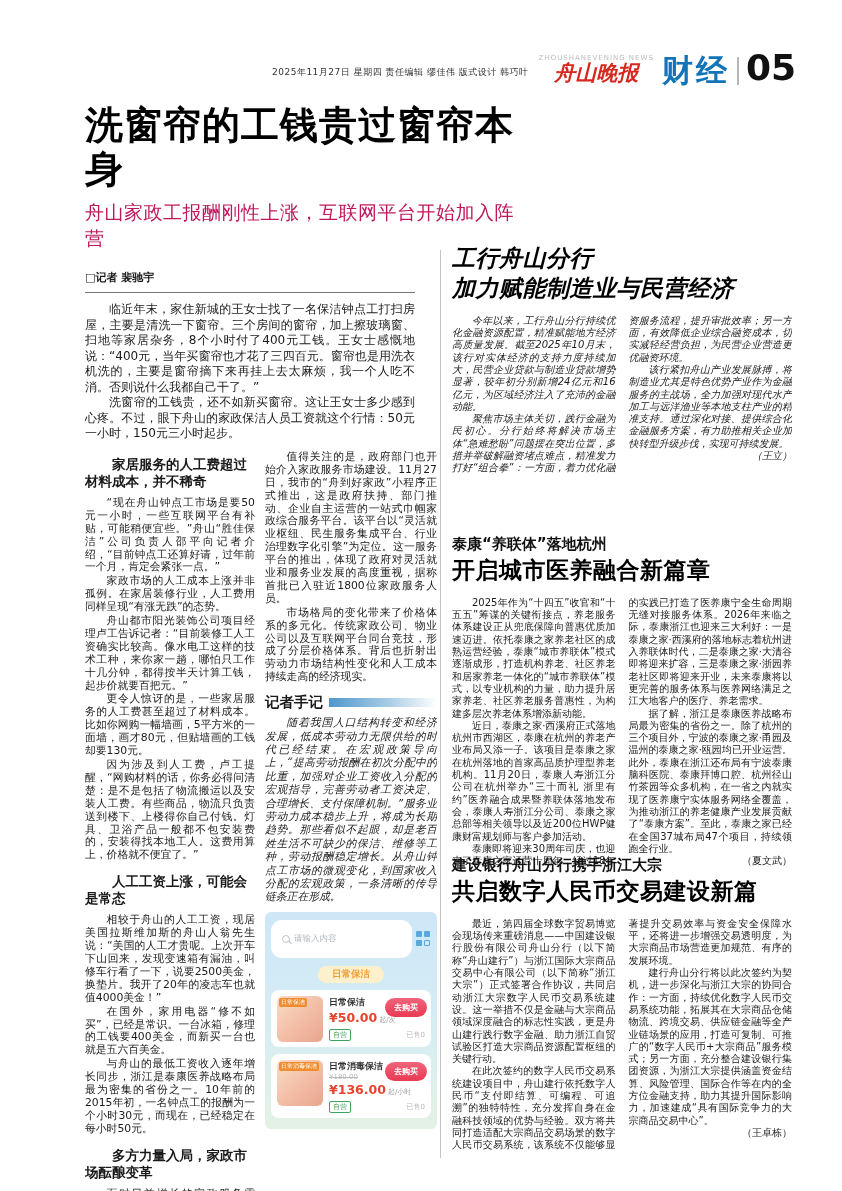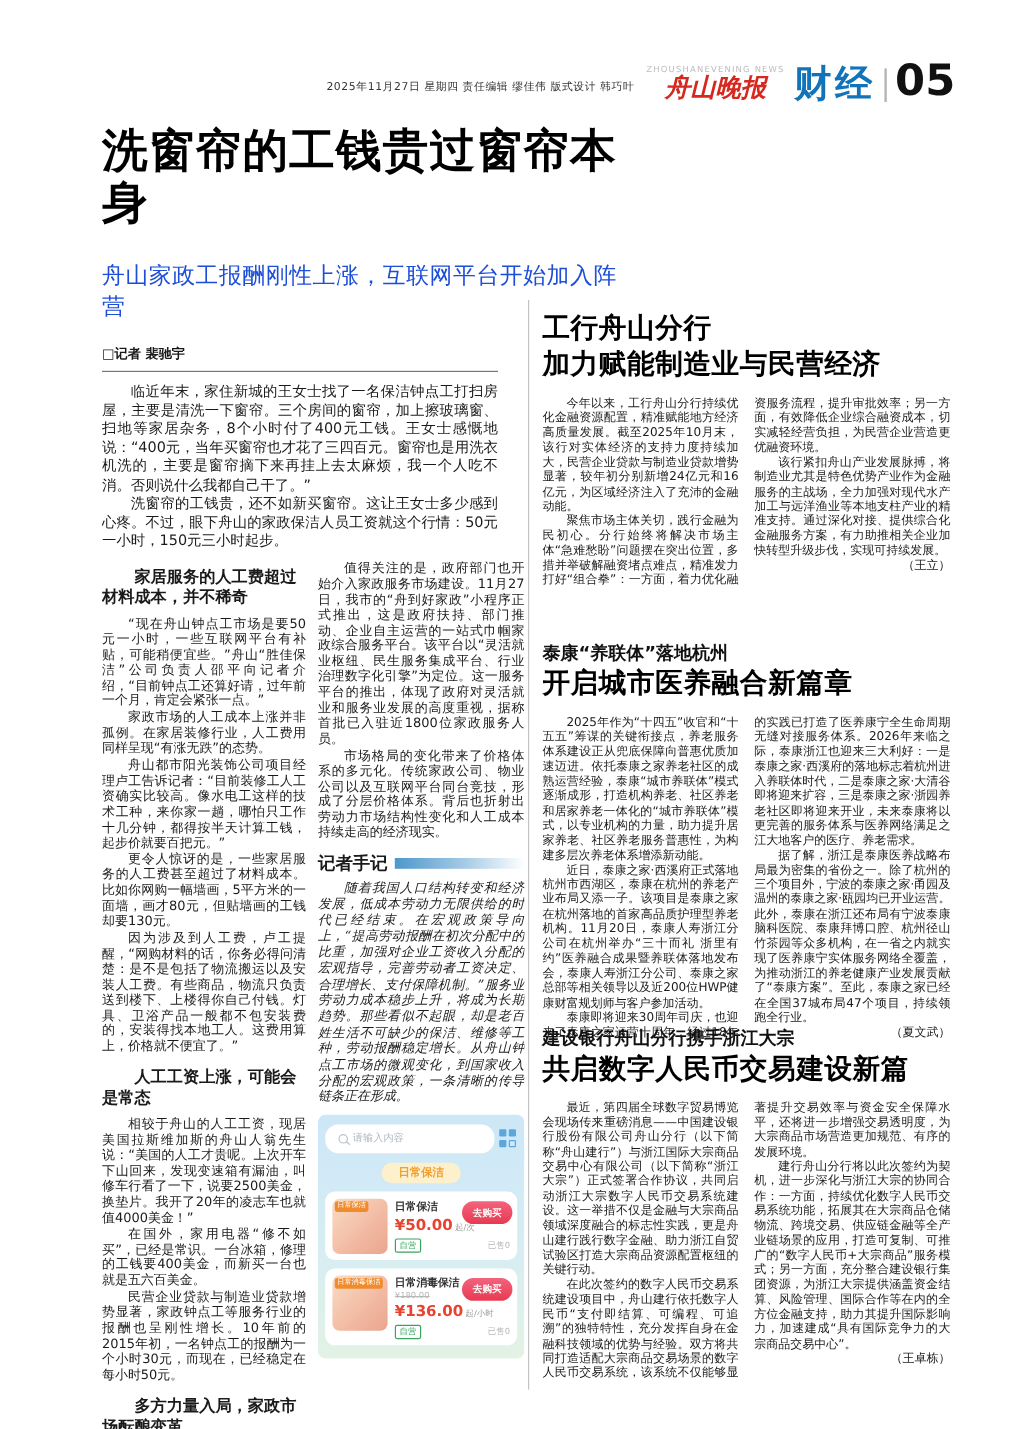--- a/index.html
+++ b/index.html
@@ -16,21 +16,21 @@
   .masthead .en { font-size:7px; color:#bcbcbc; letter-spacing:1px; line-height:1; }
   .masthead .cn { color:#d6281e; font-size:21px; font-weight:bold; font-style:italic;
                   font-family:"DejaVu Serif","Liberation Serif",serif; line-height:1.05; }
   .sec-name { color:#1273b8; font-size:31px; font-weight:900; letter-spacing:3px; line-height:1; }
   .sec-bar { width:2px; height:28px; background:#b5b5b5; margin:0 7px 1px 7px; }
   .page-no { font-size:36px; font-weight:700; line-height:1; color:#111; }
 
   
   .main-art { position:absolute; left:85px; top:104px; width:432px; }
   .headline { font-size:38px; font-weight:900; letter-spacing:1px; line-height:1.15; color:#000; }
-  .subtitle { font-size:19px; color:#1d4ed8; margin-top:26px; letter-spacing:0.5px; }
+  .subtitle { font-size:19px; color:#be185d; margin-top:9px; letter-spacing:0.5px; }
   .byline-wrap { width:330px; border-bottom:1px solid #777; padding:14px 0 7px 0; }
   .byline { font-size:11px; font-weight:700; }
   .lead { width:330px; margin-top:9px; }
   .lead p { font-size:12px; line-height:15.5px; text-indent:2em; text-align:justify; }
   .cols { display:flex; gap:10px; width:352px; margin-top:9px; height:822px; overflow:hidden; }
   .colL { width:170px; } .colR { width:172px; }
   .cols p { font-size:10.8px; line-height:12.9px; text-indent:2em; text-align:justify; margin-bottom:1px; }
   .cols p.cont { text-indent:0; }
   .cols h3 { font-size:13.5px; font-weight:800; line-height:17px; text-indent:2em; margin:11px 0 7px; }
   .cols h3.first { margin-top:5px; }
@@ -40,21 +40,21 @@
   .notes-title { font-size:14.5px; font-weight:800; white-space:nowrap; }
   .notes-bar { flex:1; height:9px; margin-left:6px;
                background:linear-gradient(90deg,#4e97cc 0%,#a8cce6 55%,rgba(255,255,255,0) 100%); }
   .notes-body { font-style:italic; font-family:"DejaVu Serif","Liberation Serif",serif; }
   .notes-body p { font-size:10.8px; line-height:13.4px; }
 
   
   .app { width:172px; margin-top:8px; border-radius:6px; padding:8px 6px 4px;
          background:linear-gradient(180deg,#cde7f8 0%,#d7edf3 55%,#e3f2e4 100%); }
   .app-top { display:flex; align-items:center; gap:4px; }
-  .app-search { flex:1; background:#fff; border-radius:11px; height:24px; display:flex;
+  .app-search { flex:1; background:#fff; border-radius:11px; height:38px; display:flex;
                 align-items:center; padding:0 7px; }
   .mag { width:8px; height:8px; border:1.3px solid #b9c3cc; border-radius:50%; position:relative; flex:none; }
   .mag:after { content:""; position:absolute; width:4px; height:1.3px; background:#b9c3cc;
                transform:rotate(45deg); right:-3px; bottom:-1px; }
   .app-search span { font-size:8.5px; color:#b0b8c0; margin-left:4px; }
   .grid-icon { width:15px; height:15px; display:grid; grid-template-columns:6px 6px; gap:2px; flex:none; }
   .grid-icon i { width:6px; height:6px; background:#5aa7dc; border-radius:1px; }
   .grid-icon i:last-child { background:transparent; border:1.3px solid #5aa7dc; }
   .app-pill { width:fit-content; margin:8px auto 7px; background:#fdf0cc; color:#ee9f34;
               font-size:9.5px; font-weight:700; padding:2px 14px; border-radius:10px; }
@@ -73,21 +73,21 @@
   .c-unit { font-size:7px; color:#9a9a9a; }
   .buy-btn { position:absolute; right:4px; top:8px; background:linear-gradient(180deg,#f2647c,#e73a52);
              color:#fff; font-size:8px; font-weight:700; padding:4px 9px; border-radius:11px; border:none; }
   .c-tag-row { display:flex; justify-content:space-between; align-items:center; margin-top:4px; }
   .tag-self { color:#3aa35c; border:1px solid #3aa35c; border-radius:2px; font-size:7px; padding:0 3px; }
   .sold { color:#b8b8b8; font-size:7px; }
 
   
   .vdivider { position:absolute; left:440px; top:250px; height:908px; border-left:1px solid #c3c3c3; }
   .sb-art { position:absolute; left:452px; width:340px; }
-  .a1 { top:260px; } .a2 { top:535px; } .a3 { top:856px; }
+  .a1 { top:244px;font-style:italic; } .a2 { top:535px; } .a3 { top:856px; }
   .a-title { font-size:23px; font-weight:900; line-height:1.3; letter-spacing:0.5px; color:#000; }
   .kicker { font-size:15px; font-weight:700; color:#111; margin-bottom:2px; }
   .abody { margin-top:11px; column-count:2; column-gap:13px; overflow:hidden; }
   .a1 .abody { max-height:205px; } .a2 .abody { max-height:275px; } .a3 .abody { max-height:245px; }
   .abody p { font-size:10px; line-height:12.3px; text-indent:2em; text-align:justify; }
   .sig { text-align:right; font-size:10px; line-height:12.3px; }
 </style>
 </head>
 <body>
 
@@ -119,21 +119,21 @@
       <div class="colL">
         <h3 class="first">家居服务的人工费超过材料成本，并不稀奇</h3>
         <p>“现在舟山钟点工市场是要50元一小时，一些互联网平台有补贴，可能稍便宜些。”舟山“胜佳保洁”公司负责人邵平向记者介绍，“目前钟点工还算好请，过年前一个月，肯定会紧张一点。”</p>
         <p>家政市场的人工成本上涨并非孤例。在家居装修行业，人工费用同样呈现“有涨无跌”的态势。</p>
         <p>舟山都市阳光装饰公司项目经理卢工告诉记者：“目前装修工人工资确实比较高。像水电工这样的技术工种，来你家一趟，哪怕只工作十几分钟，都得按半天计算工钱，起步价就要百把元。”</p>
         <p>更令人惊讶的是，一些家居服务的人工费甚至超过了材料成本。比如你网购一幅墙画，5平方米的一面墙，画才80元，但贴墙画的工钱却要130元。</p>
         <p>因为涉及到人工费，卢工提醒，“网购材料的话，你务必得问清楚：是不是包括了物流搬运以及安装人工费。有些商品，物流只负责送到楼下、上楼得你自己付钱。灯具、卫浴产品一般都不包安装费的，安装得找本地工人。这费用算上，价格就不便宜了。”</p>
         <h3>人工工资上涨，可能会是常态</h3>
         <p>相较于舟山的人工工资，现居美国拉斯维加斯的舟山人翁先生说：“美国的人工才贵呢。上次开车下山回来，发现变速箱有漏油，叫修车行看了一下，说要2500美金，换垫片。我开了20年的凌志车也就值4000美金！”</p>
         <p>在国外，家用电器“修不如买”，已经是常识。一台冰箱，修理的工钱要400美金，而新买一台也就是五六百美金。</p>
-        <p>民营企业贷款与制造业贷款增势显著，家政钟点工等服务行业的报酬也呈刚性增长。10年前的2015年初，一名钟点工的报酬为一个小时30元，而现在，已经稳定在每小时50元。</p>
+        <p>与舟山的最低工资收入逐年增长同步，浙江是泰康医养战略布局最为密集的省份之一。10年前的2015年初，一名钟点工的报酬为一个小时30元，而现在，已经稳定在每小时50元。</p>
         <h3>多方力量入局，家政市场酝酿变革</h3>
         <p>面对日益增长的家政服务需求，各方力量纷纷布局这一市场。据邵平透露，如今舟山的家政市场参与者挺多，除了传统家政公司，各大平台也纷纷加入战局。“58同城、美团都在做家政了，京东也刚开出这块业务，可能因为有平台补贴，三小时服务在一百三四十元。”</p>
 
       </div>
 
       <div class="colR">
         <p>值得关注的是，政府部门也开始介入家政服务市场建设。11月27日，我市的“舟到好家政”小程序正式推出，这是政府扶持、部门推动、企业自主运营的一站式巾帼家政综合服务平台。该平台以“灵活就业枢纽、民生服务集成平台、行业治理数字化引擎”为定位。这一服务平台的推出，体现了政府对灵活就业和服务业发展的高度重视，据称首批已入驻近1800位家政服务人员。</p>
         <p>市场格局的变化带来了价格体系的多元化。传统家政公司、物业公司以及互联网平台同台竞技，形成了分层价格体系。背后也折射出劳动力市场结构性变化和人工成本持续走高的经济现实。</p>
 
         <div class="notes-head">

